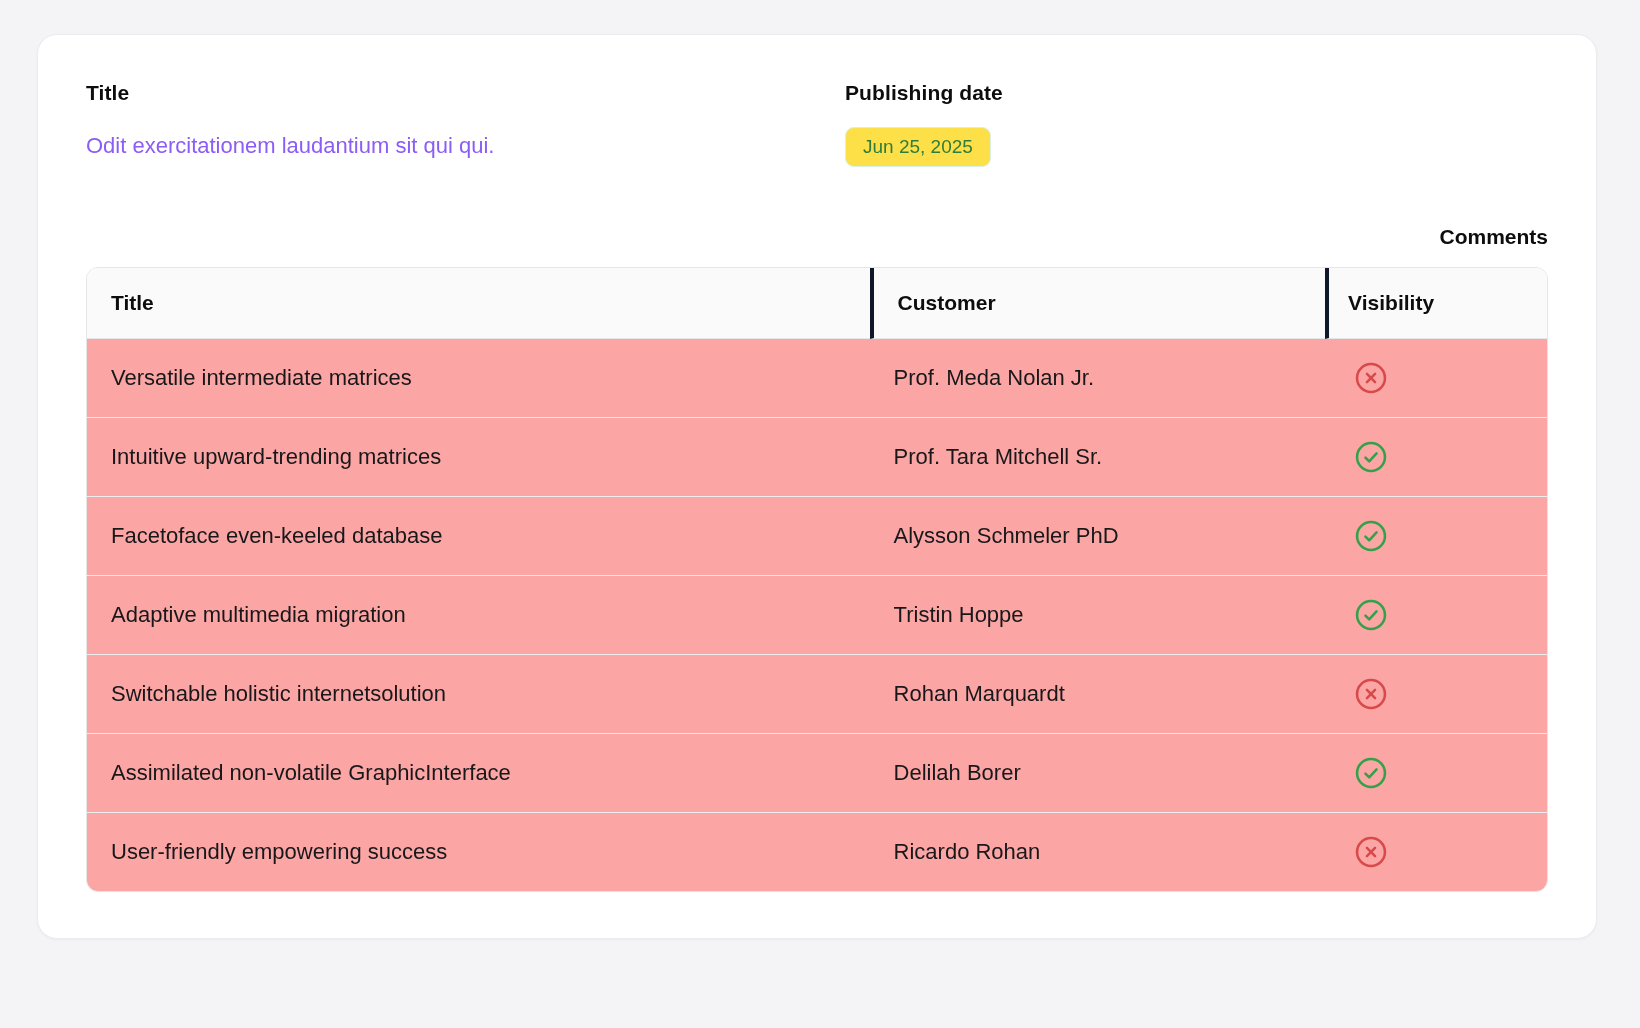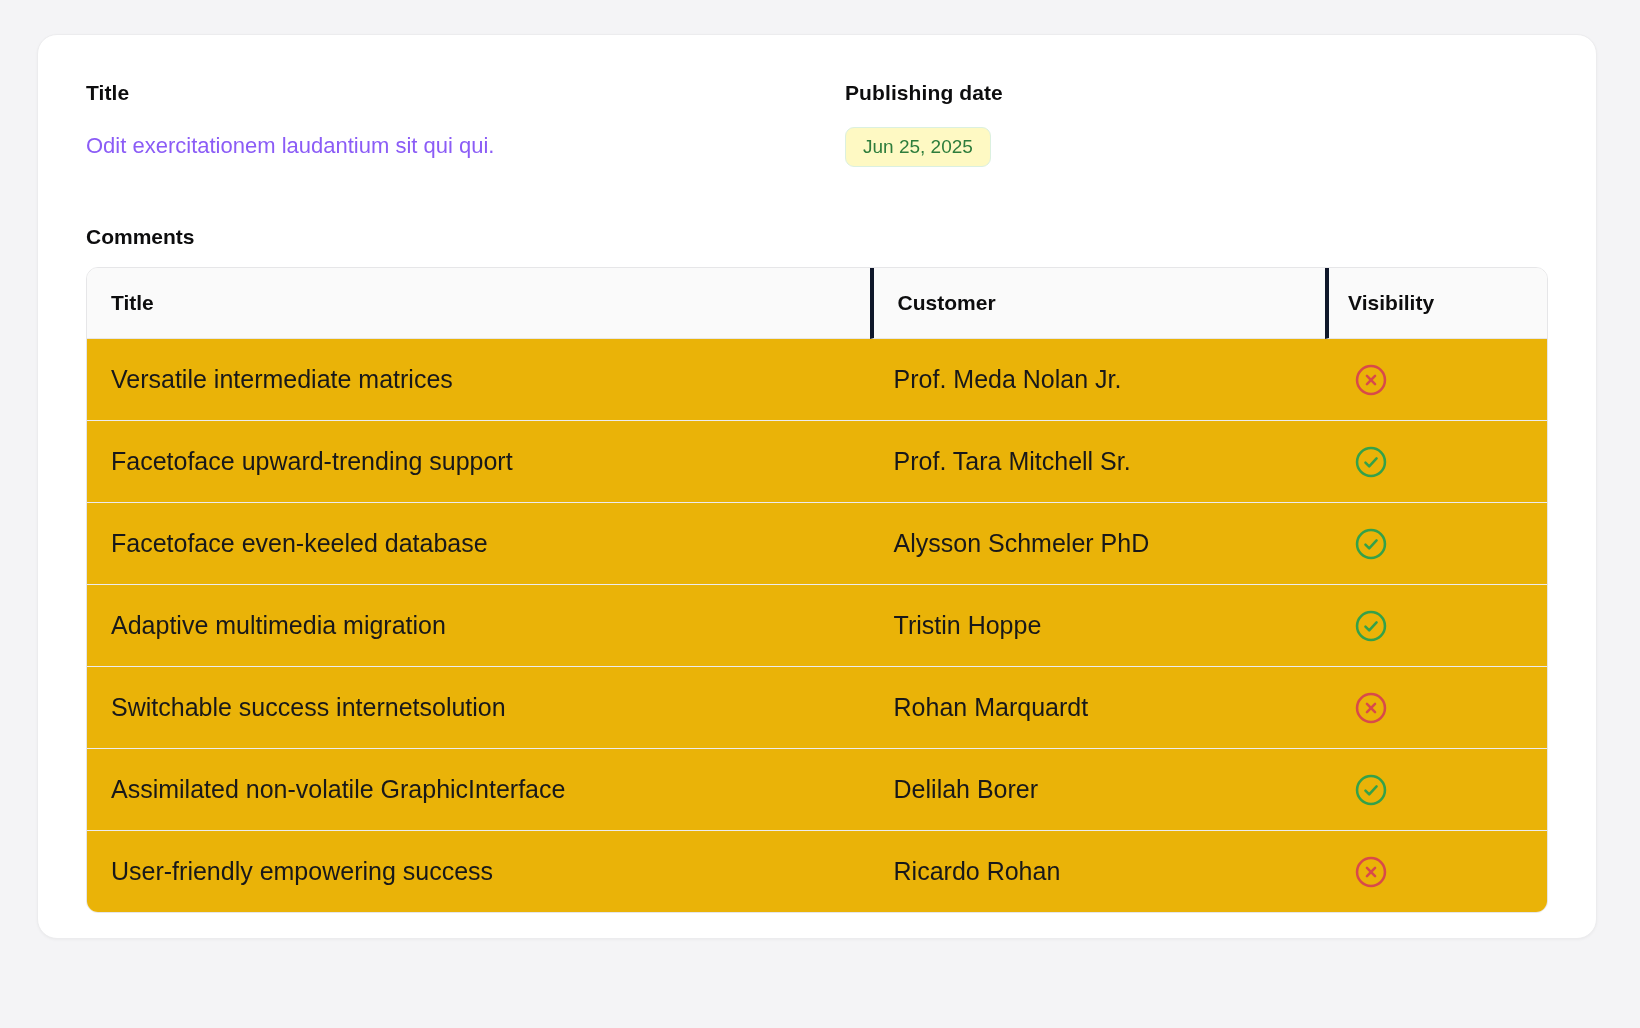--- a/index.html
+++ b/index.html
@@ -32,31 +32,32 @@
   }
   .field-value {
     margin-top: 28px;
     font-size: 22px;
     color: #8b5cf6;
   }
   .badge {
     display: inline-block;
     margin-top: 22px;
     padding: 8px 17px;
-    background: #fef9c3;
+    background: #fde047;
     border: 1px solid #dbf0e0;
     border-radius: 9px;
     font-size: 19px;
     color: #2e7d3c;
   }
   .comments-heading {
     margin-top: 58px;
     font-size: 21px;
     font-weight: 700;
     color: #0d0d0e;
+    text-align: right;
   }
   .table-wrap {
     margin-top: 18px;
     border: 1px solid #e6e6e8;
     border-radius: 12px;
     overflow: hidden;
     background: #fff;
   }
   table {
     width: 100%;
@@ -70,24 +71,24 @@
     font-weight: 700;
     color: #0d0d0e;
     padding: 23px 24px;
     border-bottom: 1px solid #e6e6e8;
   }
   thead th + th { border-left: 4px solid #0f172a; }
   th.col-title      { width: 53.6%; }
   th.col-customer   { width: 31.2%; }
   th.col-visibility { width: 15.2%; padding-left: 19px; }
   tbody td {
-    font-size: 25px;
+    font-size: 22px;
     color: #18181a;
     padding: 26px 24px;
-    background: #eab308;
+    background: #fca5a5;
   }
   tbody tr + tr td { border-top: 1px solid #ececee; }
   td.cell-visibility { padding: 20px 24px 20px 28px; }
   .status-icon {
     display: inline-block;
     width: 36px; height: 36px;
     vertical-align: middle;
   }
 </style>
 </head>
@@ -120,21 +121,21 @@
       <tbody id="comments-tbody">
           <tr>
     <td class="cell-title">Versatile intermediate matrices</td>
     <td class="cell-customer">Prof. Meda Nolan Jr.</td>
     <td class="cell-visibility"><svg viewBox="0 0 24 24" class="status-icon" fill="none" stroke="#d84a4a" stroke-width="1.7" stroke-linecap="round" stroke-linejoin="round">
                 <circle cx="12" cy="12" r="9.3"></circle>
                 <path d="M9.3 9.3l5.4 5.4M14.7 9.3l-5.4 5.4"></path>
               </svg></td>
   </tr>
           <tr>
-    <td class="cell-title">Facetoface upward-trending support</td>
+    <td class="cell-title">Intuitive upward-trending matrices</td>
     <td class="cell-customer">Prof. Tara Mitchell Sr.</td>
     <td class="cell-visibility"><svg viewBox="0 0 24 24" class="status-icon" fill="none" stroke="#34a14a" stroke-width="1.7" stroke-linecap="round" stroke-linejoin="round">
                 <circle cx="12" cy="12" r="9.3"></circle>
                 <path d="M8.3 12.4l2.5 2.5 4.9-5.3"></path>
               </svg></td>
   </tr>
           <tr>
     <td class="cell-title">Facetoface even-keeled database</td>
     <td class="cell-customer">Alysson Schmeler PhD</td>
     <td class="cell-visibility"><svg viewBox="0 0 24 24" class="status-icon" fill="none" stroke="#34a14a" stroke-width="1.7" stroke-linecap="round" stroke-linejoin="round">
@@ -144,21 +145,21 @@
   </tr>
           <tr>
     <td class="cell-title">Adaptive multimedia migration</td>
     <td class="cell-customer">Tristin Hoppe</td>
     <td class="cell-visibility"><svg viewBox="0 0 24 24" class="status-icon" fill="none" stroke="#34a14a" stroke-width="1.7" stroke-linecap="round" stroke-linejoin="round">
                 <circle cx="12" cy="12" r="9.3"></circle>
                 <path d="M8.3 12.4l2.5 2.5 4.9-5.3"></path>
               </svg></td>
   </tr>
           <tr>
-    <td class="cell-title">Switchable success internetsolution</td>
+    <td class="cell-title">Switchable holistic internetsolution</td>
     <td class="cell-customer">Rohan Marquardt</td>
     <td class="cell-visibility"><svg viewBox="0 0 24 24" class="status-icon" fill="none" stroke="#d84a4a" stroke-width="1.7" stroke-linecap="round" stroke-linejoin="round">
                 <circle cx="12" cy="12" r="9.3"></circle>
                 <path d="M9.3 9.3l5.4 5.4M14.7 9.3l-5.4 5.4"></path>
               </svg></td>
   </tr>
           <tr>
     <td class="cell-title">Assimilated non-volatile GraphicInterface</td>
     <td class="cell-customer">Delilah Borer</td>
     <td class="cell-visibility"><svg viewBox="0 0 24 24" class="status-icon" fill="none" stroke="#34a14a" stroke-width="1.7" stroke-linecap="round" stroke-linejoin="round">

